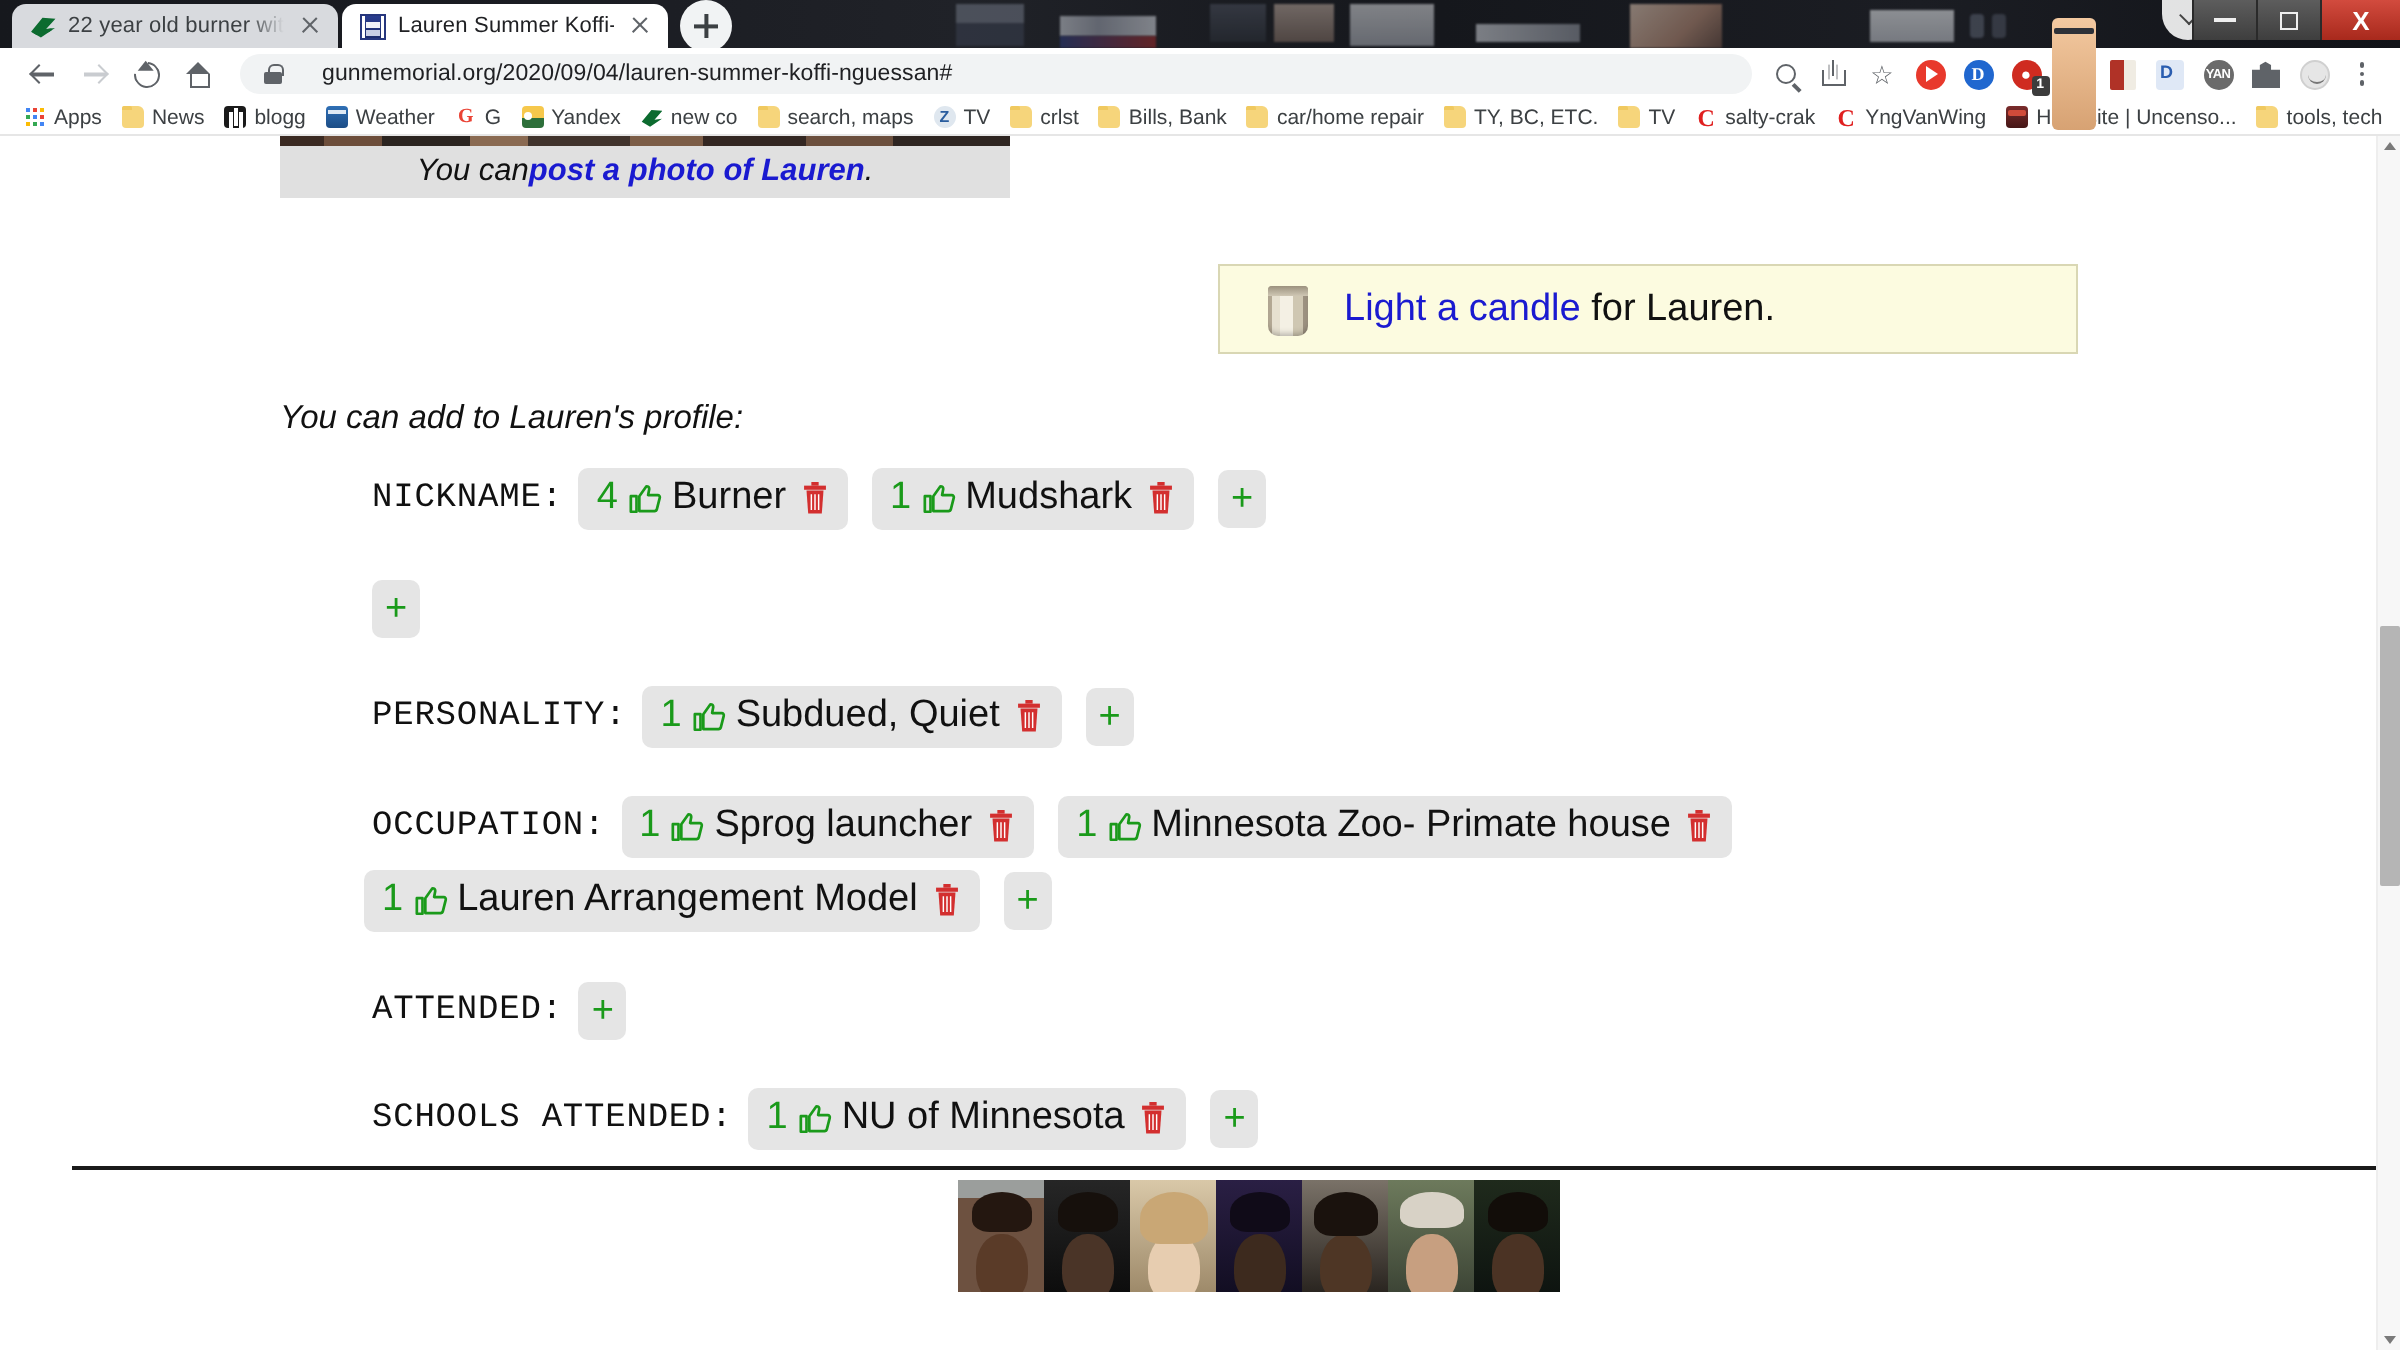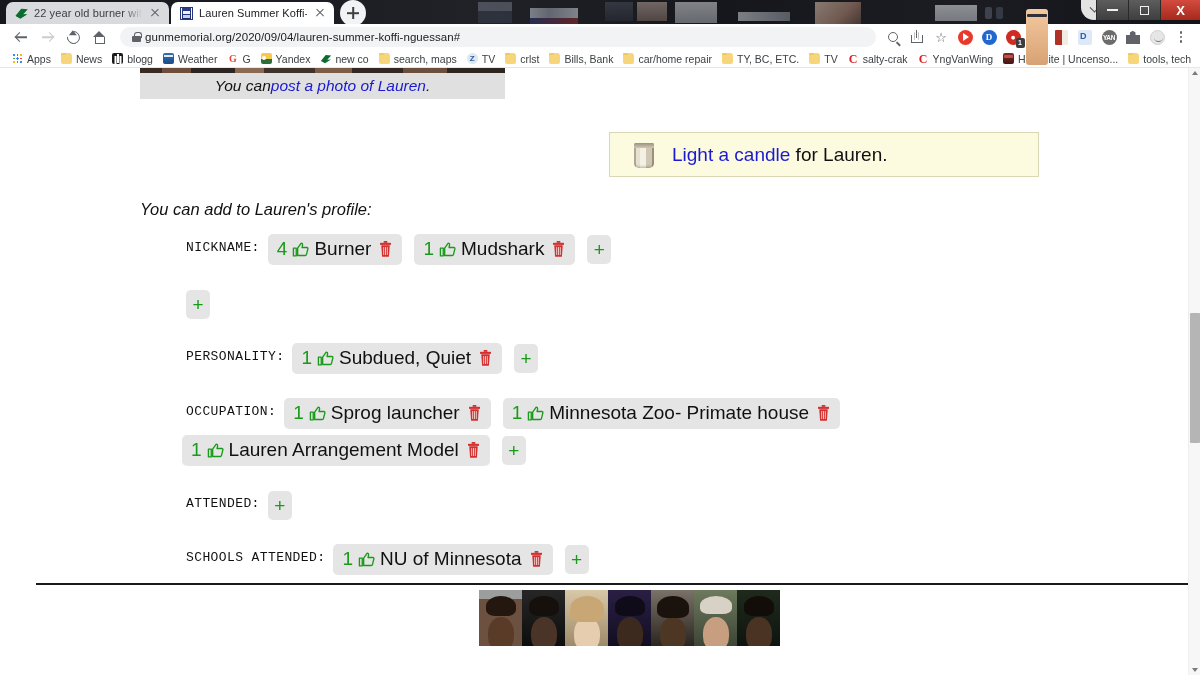--- a/index.html
+++ b/index.html
@@ -139,21 +139,21 @@
   .reload::after { content:""; position:absolute; right:-1px; top:-1px; border-left:4px solid transparent;
                    border-right:4px solid transparent; border-bottom:5px solid #5f6368; transform: rotate(40deg); }
   .home { width: 13px; height: 12px; position: relative; }
   .home::before { content:""; position:absolute; left:0; top:3px; width:0; height:0;
     border-left:6.5px solid transparent; border-right:6.5px solid transparent; border-bottom:6px solid #5f6368; top:0;}
   .home::after { content:""; position:absolute; left:2.5px; top:6px; width:8px; height:6px;
     border:1.5px solid #5f6368; border-top:0; }
 
   .omnibox {
     flex: 1; height: 20px; background: #f1f3f4; border-radius: 11px;
-    display: flex; align-items: center; gap: 4px; padding: 0 12px; margin: 0 6px 0 8px;
+    display: flex; align-items: center; gap: 20px; padding: 0 12px; margin: 0 6px 0 8px;
     font-size: 11.5px; color: #202124; cursor: text;
   }
   .lock { width: 9px; height: 10px; position: relative; flex: 0 0 9px; }
   .lock::before { content:""; position:absolute; left:1.5px; top:0; width:6px; height:5px;
     border:1.4px solid #5f6368; border-bottom:0; border-radius: 3px 3px 0 0; }
   .lock::after { content:""; position:absolute; left:0; top:4px; width:9px; height:6px; background:#5f6368; border-radius:1px; }
   .url { letter-spacing: .05px; white-space: nowrap; }
 
   .tb-icons { display: flex; align-items: center; gap: 2px; }
   .tb-ico { width: 22px; height: 22px; display:flex; align-items:center; justify-content:center;
@@ -250,21 +250,21 @@
     position: absolute; left: 104px; top: 0px; width: 365px; height: 5px;
     background: linear-gradient(90deg,#3b2a22 0 6%, #6d4e3b 6% 14%, #2b2420 14% 26%,
       #8a6a52 26% 34%, #40332c 34% 48%, #7c5d47 48% 58%, #332722 58% 72%,
       #6b4f3d 72% 84%, #2e2521 84% 100%);
   }
   .photobar {
     position: absolute; left: 104px; top: 5px; width: 365px; height: 26px;
     background: #e0e0e0; display: flex; align-items: center; justify-content: center;
     font-style: italic; font-size: 15.5px; color: #111;
   }
-  .photobar a { color: #1a1ad0; text-decoration: none; font-style: italic; }
+  .photobar a { color: #1a1ad0; text-decoration: none; font-style: italic; font-weight: bold; }
 
   .candlebox {
     position: absolute; left: 573px; top: 64px; width: 430px; height: 45px;
     background: #fcfbe0; border: 1px solid #d9d7b4;
     display: flex; align-items: center; gap: 14px; padding-left: 20px;
   }
   .candle-img { width: 28px; height: 30px; position: relative; flex: 0 0 28px; }
   .candle-glass {
     position: absolute; left: 4px; top: 3px; width: 20px; height: 25px;
     background: linear-gradient(90deg,#b3a894 0 10%, #e6e0d0 10% 30%, #f4f0e4 30% 62%, #cfc7b2 62% 88%, #9c9180 88% 100%);
@@ -280,21 +280,21 @@
 
   .addto {
     position: absolute; left: 104px; top: 132px;
     font-style: italic; font-size: 16.5px; color: #111;
   }
 
   .rows { position: absolute; left: 150px; top: 166px; width: 1000px; }
   .row { display: flex; align-items: flex-start; flex-wrap: wrap; margin-bottom: 18px; }
   .row-label {
     font-family: "Liberation Mono", "DejaVu Sans Mono", monospace;
-    font-size: 13px; letter-spacing: .4px; color: #111;
+    font-size: 17px; letter-spacing: .4px; color: #111;
     padding-top: 6px; margin-right: 8px; white-space: pre;
   }
   .chip {
     display: inline-flex; align-items: center; gap: 5px;
     background: #e5e5e5; border-radius: 5px;
     padding: 4px 9px 5px 9px; margin-right: 12px; margin-bottom: 6px;
     font-size: 19px; color: #111; white-space: nowrap; cursor: pointer;
   }
   .chip .cnt { color: #1a9a1a; font-weight: normal; }
   .thumb {

